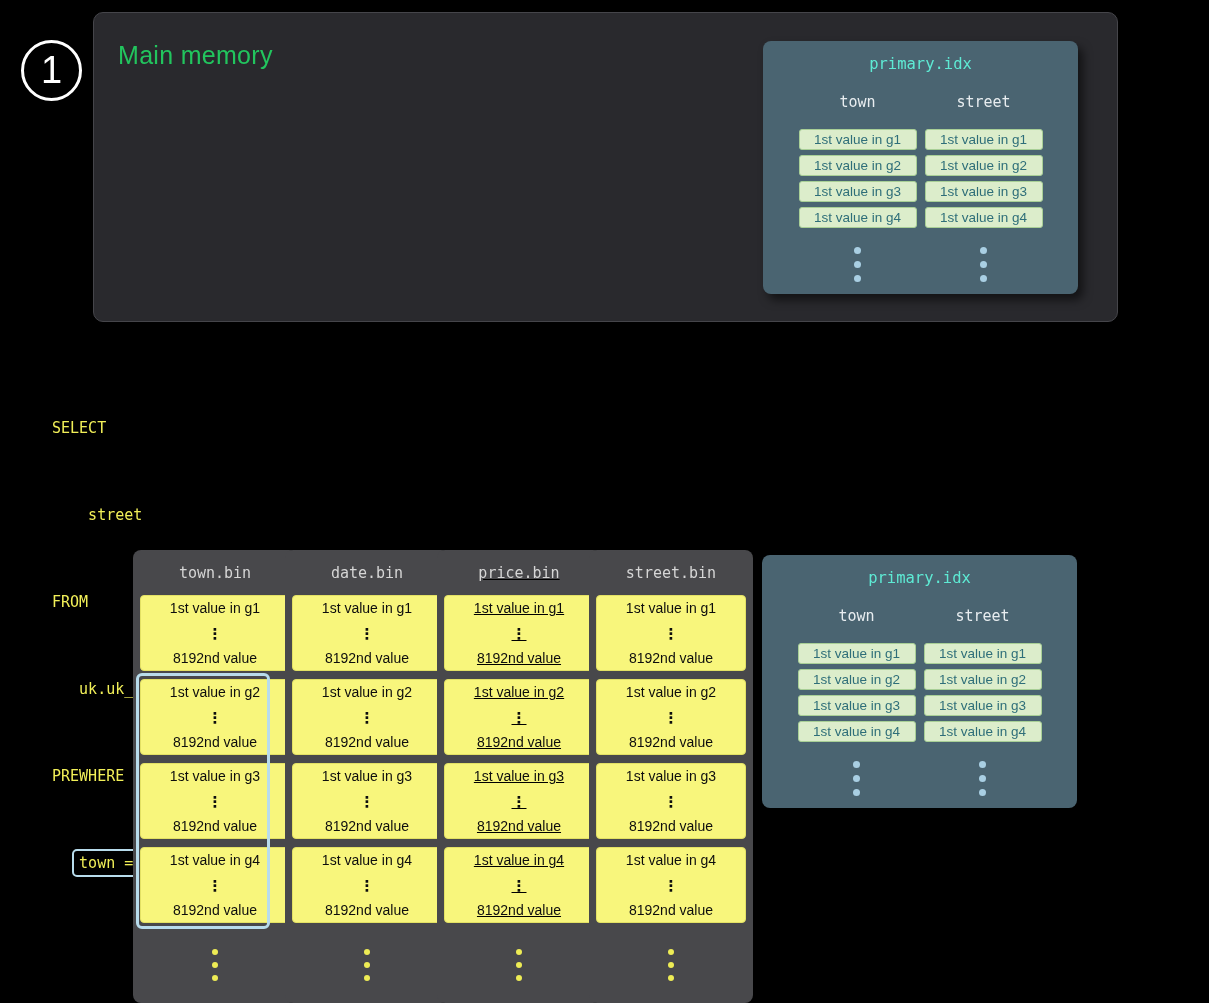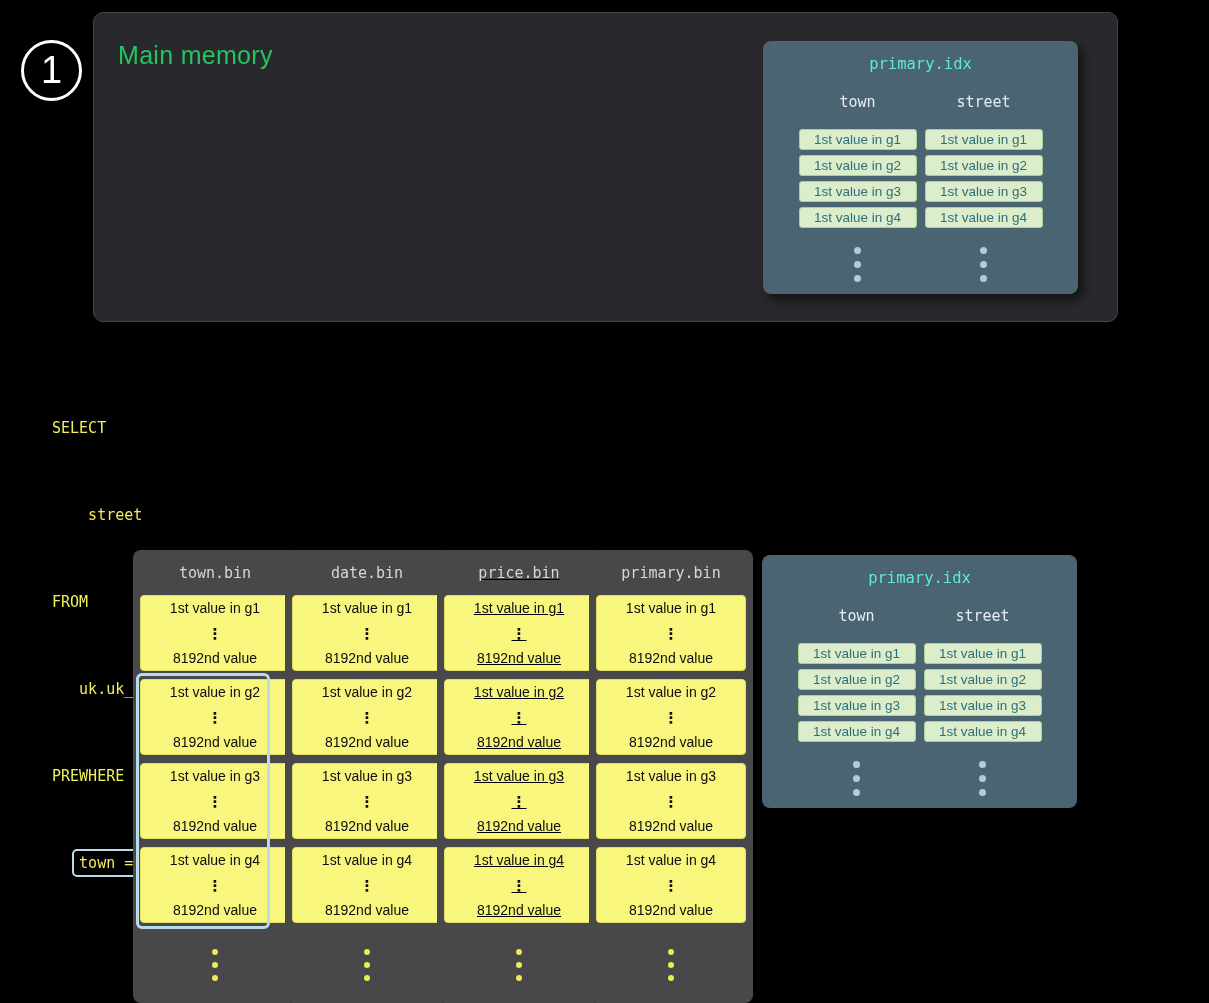--- a/index.html
+++ b/index.html
@@ -224,21 +224,21 @@
       </div>
     </div>
     <div class="vdots yellow">
         <span></span>
         <span></span>
         <span></span>
       </div>
   </div>
 
   <div class="bin-card bin-street">
-    <div class="bin-title">primary.bin</div>
+    <div class="bin-title">street.bin</div>
     <div class="bin-blocks">
       <div class="granule">
         <div>1st value in g1</div>
         <div class="g-ellipsis">⋮</div>
         <div>8192nd value</div>
       </div>
       <div class="granule">
         <div>1st value in g2</div>
         <div class="g-ellipsis">⋮</div>
         <div>8192nd value</div>

